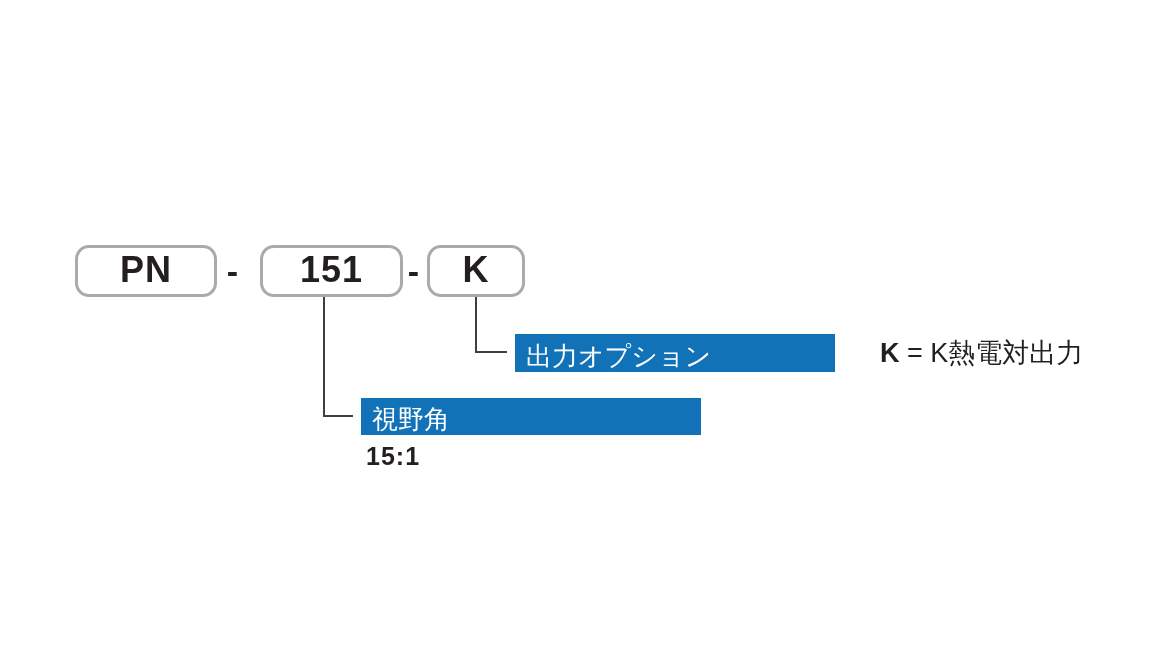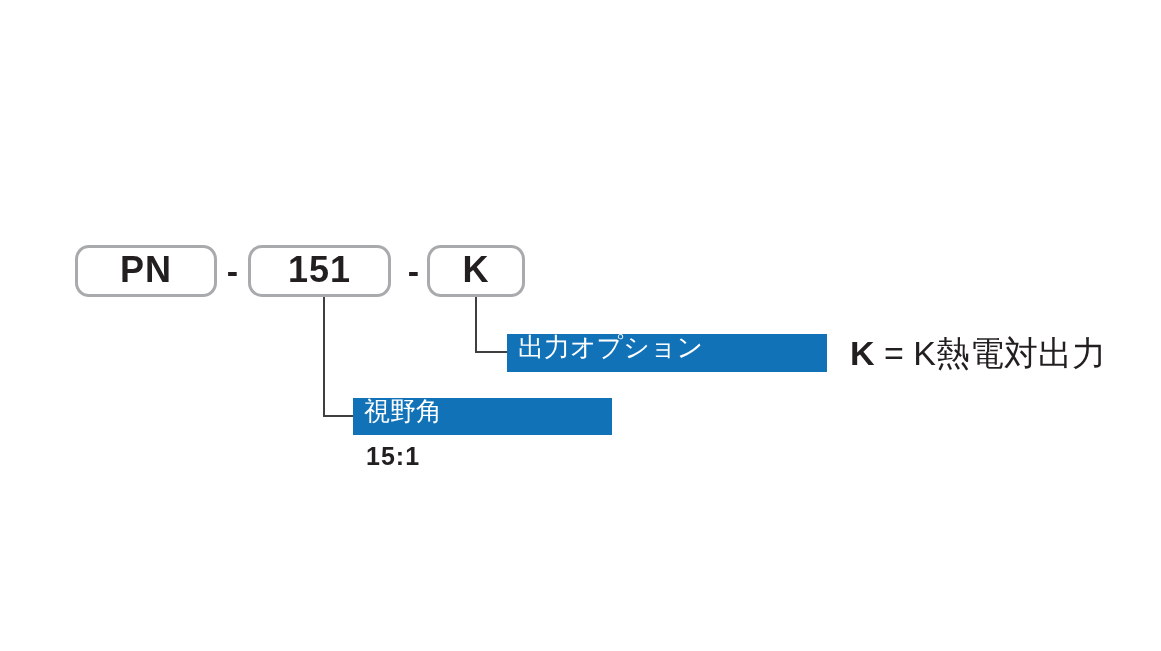--- a/index.html
+++ b/index.html
@@ -23,21 +23,21 @@
     height: 52px;
     background: #ffffff;
     border: 3px solid #a8aaad;
     border-radius: 14px;
     box-sizing: border-box;
     display: flex;
     align-items: center;
     justify-content: center;
   }
   .box-pn  { left: 75px;  width: 142px; }
-  .box-151 { left: 248px; width: 143px; }
+  .box-151 { left: 260px; width: 143px; }
   .box-k   { left: 427px; width: 98px;  }
   .code-text {
     font-weight: bold;
     font-size: 36px;
     letter-spacing: 1px;
     line-height: 1;
     padding-bottom: 2px;
   }
   
   .dash {
@@ -60,38 +60,39 @@
   }
   .vline-151 { left: 323px; top: 297px; width: 2px;  height: 120px; }
   .hline-151 { left: 323px; top: 415px; width: 30px; height: 2px;   }
   .vline-k   { left: 475px; top: 297px; width: 2px;  height: 56px;  }
   .hline-k   { left: 475px; top: 351px; width: 32px; height: 2px;   }
   
   .blue-bar {
     position: absolute;
     background: #1272b8;
     display: flex;
-    align-items: flex-start;
+    align-items: flex-end;
+    margin-left: 8px;
   }
   .bar-output { left: 507px; top: 334px; width: 320px; height: 38px; }
-  .bar-fov    { left: 353px; top: 398px; width: 259px; height: 37px; }
+  .bar-fov    { left: 353px; top: 398px; width: 340px; height: 37px; }
   .bar-label {
     color: #ffffff;
     font-size: 26px;
     line-height: 1;
     padding-left: 11px;
     padding-bottom: 3px;
     white-space: nowrap;
   }
   
   .note-block {
     position: absolute;
-    left: 838px;
+    left: 868px;
     top: 332px;
-    font-size: 34px;
+    font-size: 27px;
     line-height: 42px;
     white-space: nowrap;
   }
   .note-line-1 { padding-left: 12px; }
   .note-bold { font-weight: bold; }
   
   .fov-value {
     position: absolute;
     left: 366px;
     top: 444px;

